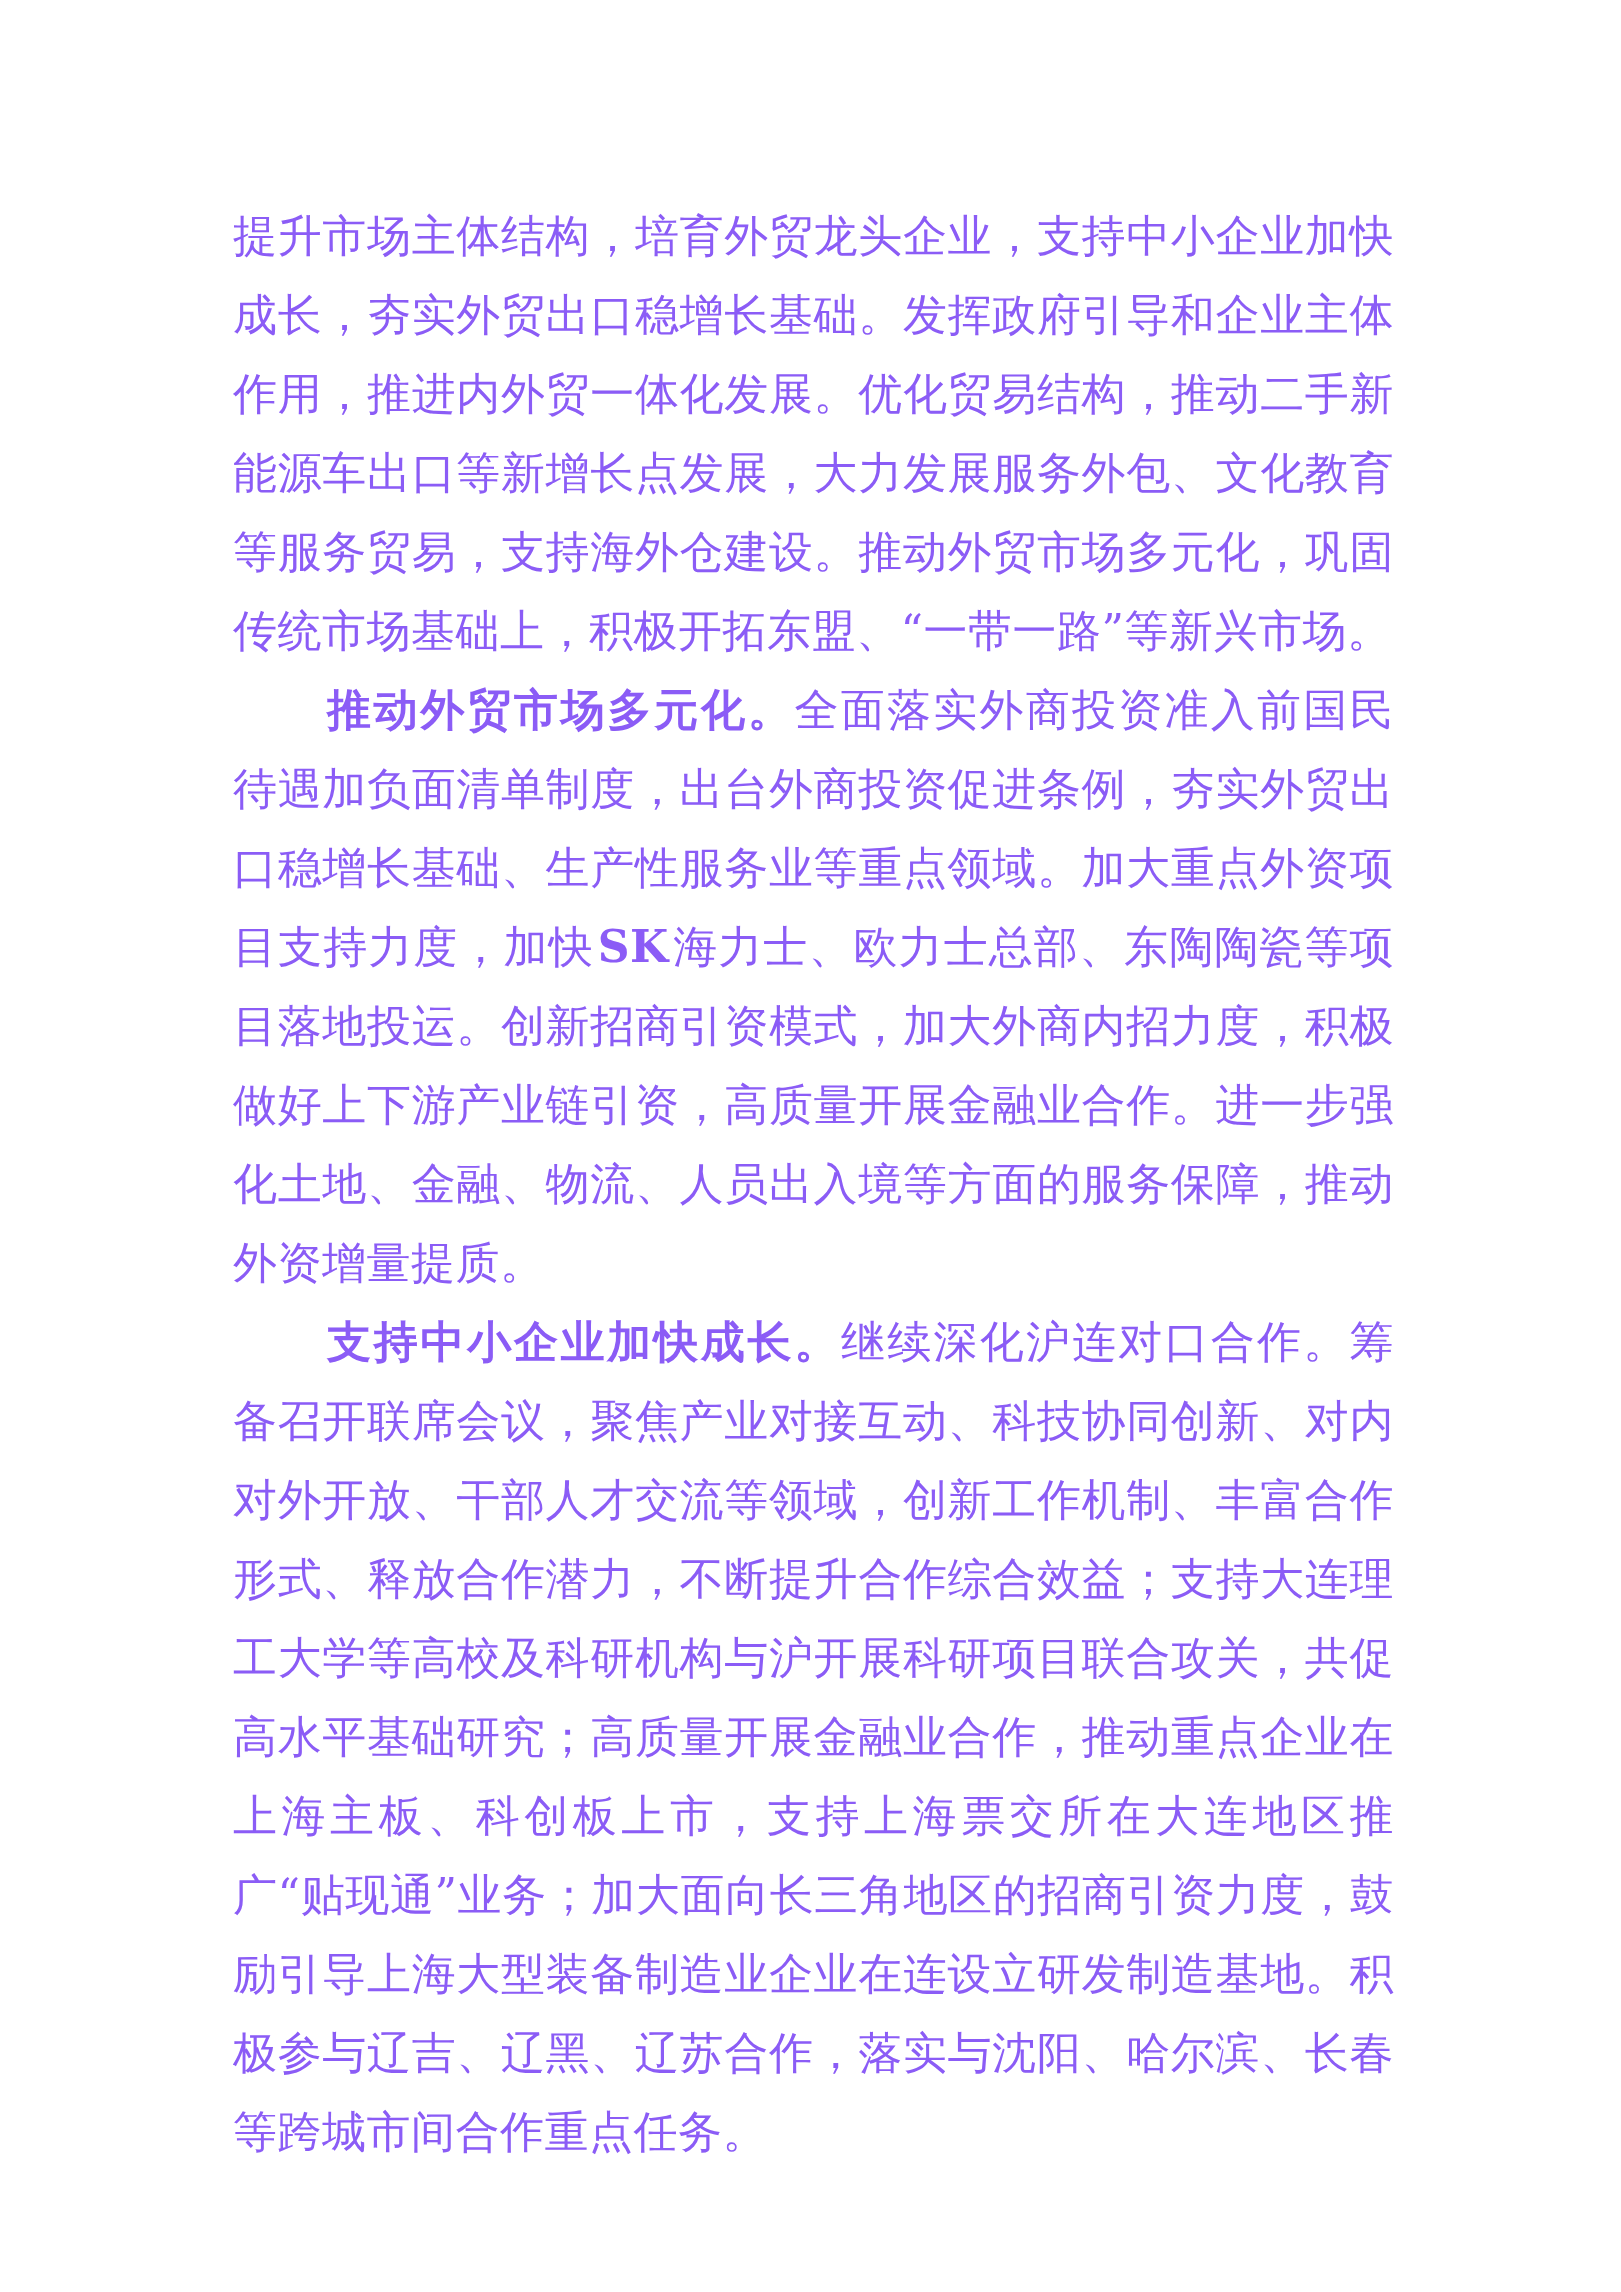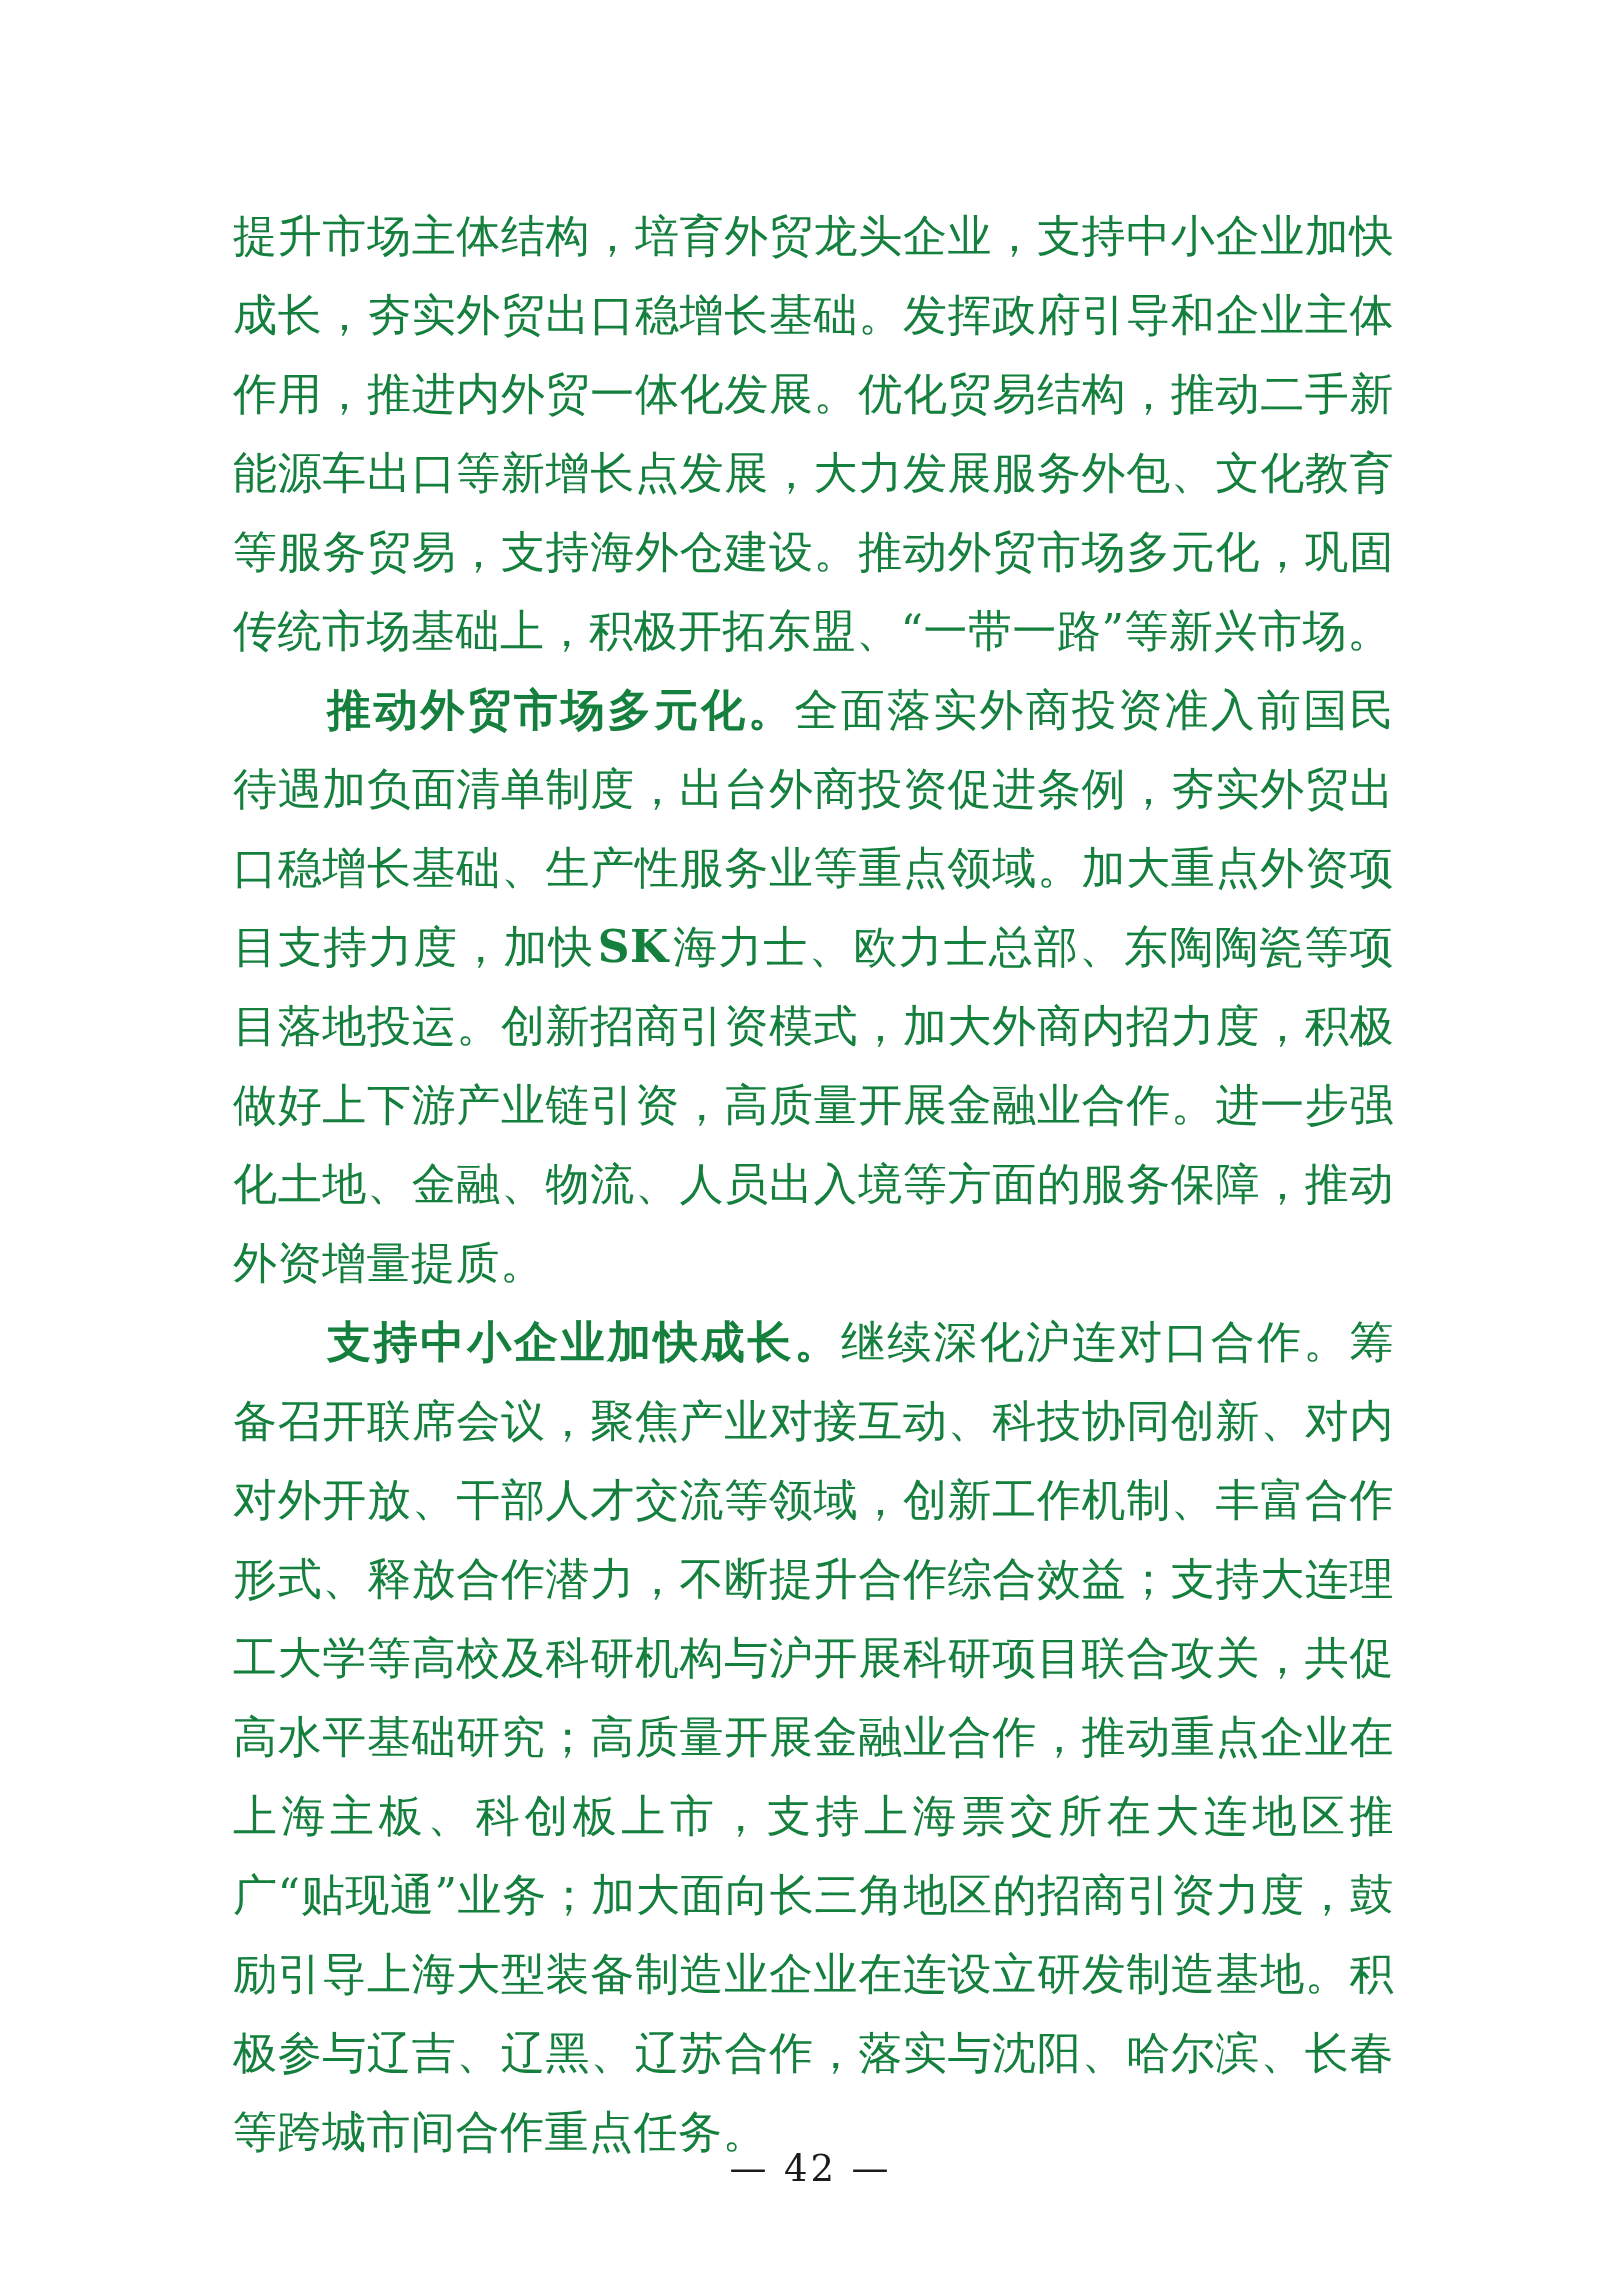--- a/index.html
+++ b/index.html
@@ -27,21 +27,21 @@
     left: 233px;
     top: 196px;
     width: 1161px;
   }
 
   .para {
     margin: 0 0 0 0;
     font-family: "DejaVu Serif", "Liberation Serif", serif;
     font-size: 44px;
     line-height: 79px;
-    color: #15803d;
+    color: #8b5cf6;
     text-align: justify;
     text-justify: inter-character;
     letter-spacing: 0.5px;
     text-indent: 0;
     word-break: break-all;
   }
 
   .para.indent {
     text-indent: 94px;
   }
@@ -79,16 +79,15 @@
   <div class="text-block">
 
     <p class="para"><span>提升市场主体结构，培育外贸龙头企业，支持中小企业加快成长，夯实外贸出口稳增长基础。发挥政府引导和企业主体作用，推进内外贸一体化发展。优化贸易结构，推动二手新能源车出口等新增长点发展，大力发展服务外包、文化教育等服务贸易，支持海外仓建设。推动外贸市场多元化，巩固传统市场基础上，积极开拓东盟、“一带一路”等新兴市场。</span></p>
 
     <p class="para indent"><span class="lead">推动外贸市场多元化。</span><span>全面落实外商投资准入前国民待遇加负面清单制度，出台外商投资促进条例，夯实外贸出口稳增长基础、生产性服务业等重点领域。加大重点外资项目支持力度，加快</span><span class="latin">SK</span><span>海力士、欧力士总部、东陶陶瓷等项目落地投运。创新招商引资模式，加大外商内招力度，积极做好上下游产业链引资，高质量开展金融业合作。进一步强化土地、金融、物流、人员出入境等方面的服务保障，推动外资增量提质。</span></p>
 
     <p class="para indent"><span class="lead">支持中小企业加快成长。</span><span>继续深化沪连对口合作。筹备召开联席会议，聚焦产业对接互动、科技协同创新、对内对外开放、干部人才交流等领域，创新工作机制、丰富合作形式、释放合作潜力，不断提升合作综合效益；支持大连理工大学等高校及科研机构与沪开展科研项目联合攻关，共促高水平基础研究；高质量开展金融业合作，推动重点企业在上海主板、科创板上市，支持上海票交所在大连地区推广“贴现通”业务；加大面向长三角地区的招商引资力度，鼓励引导上海大型装备制造业企业在连设立研发制造基地。积极参与辽吉、辽黑、辽苏合作，落实与沈阳、哈尔滨、长春等跨城市间合作重点任务。</span></p>
 
   </div>
 
-  <div class="page-number">— 42 —</div>
 
 </div>
 
 
 </body></html>

